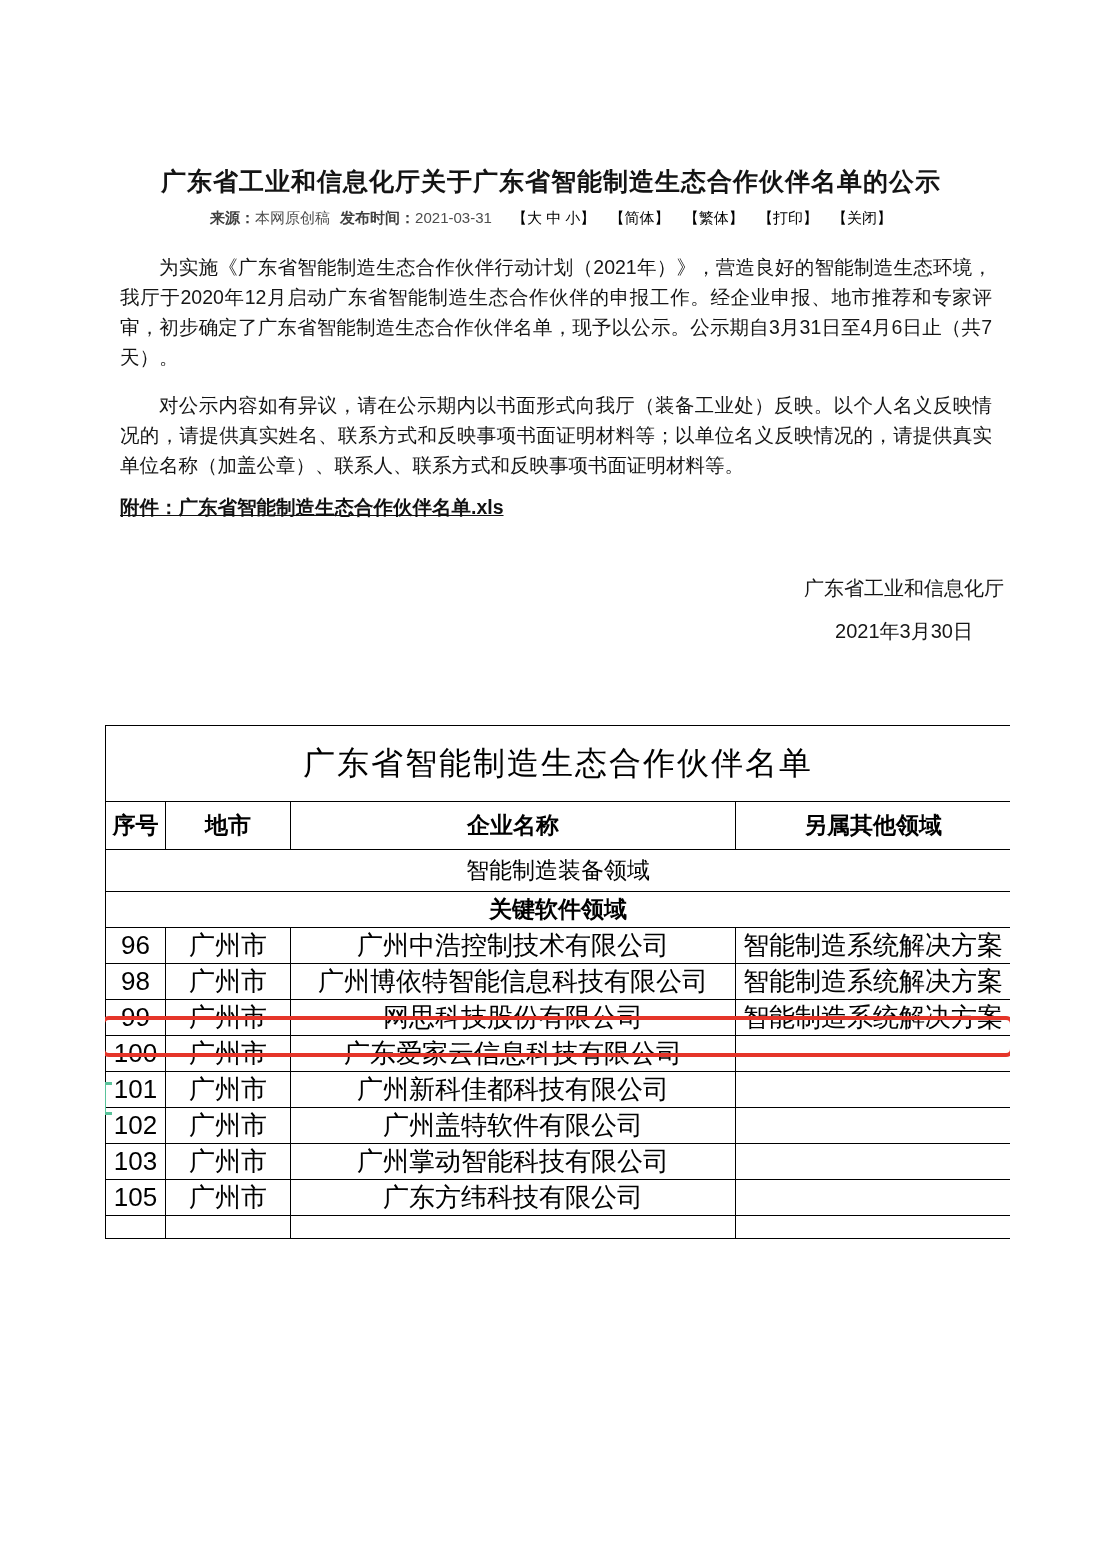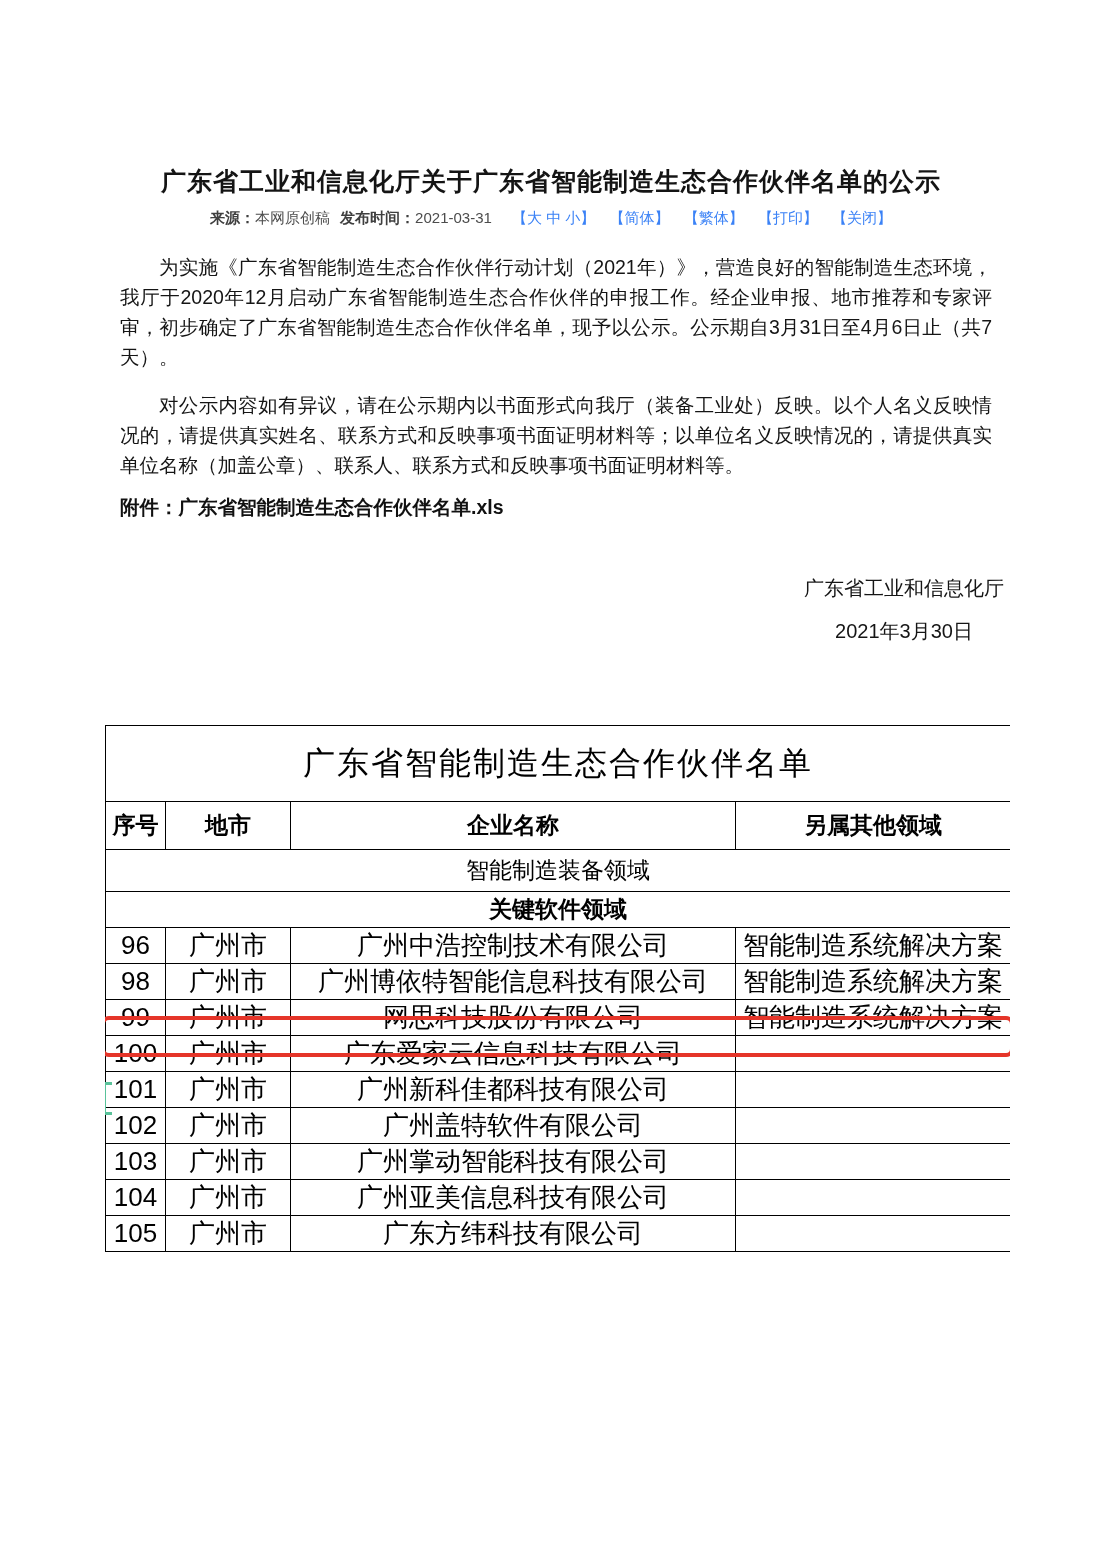--- a/index.html
+++ b/index.html
@@ -19,32 +19,33 @@
     letter-spacing:1px;
   }
   .meta-line{
     position:absolute;top:209px;left:0;right:0;
     text-align:center;
     font-size:15px;color:#4c4c4c;
     white-space:nowrap;
   }
   .meta-line .meta-label{font-weight:bold;color:#3f3f3f;}
   .meta-line .meta-value{margin-right:6px;}
-  .meta-line .meta-ctrl{margin-left:10px;color:#3b82f6;cursor:pointer;}
+  .meta-line .meta-ctrl{margin-left:10px;color:#000000;cursor:pointer;}
   
   .body-text{
     position:absolute;top:252px;left:120px;width:872px;
     font-size:19.5px;line-height:30px;color:#151515;
     text-align:justify;
   }
   .body-text p{margin:0;text-indent:2em;}
   .body-text p + p{margin-top:18px;}
   .attachment{
     position:absolute;top:494px;left:120px;
     font-size:19.5px;font-weight:bold;color:#111;
+    text-decoration:underline;
     cursor:pointer;
   }
   .sign-block{
     position:absolute;top:576px;right:98px;
     text-align:center;font-size:20px;color:#151515;line-height:24px;
   }
   .sign-block .issue-date{margin-top:19px;}
   
   .table-wrap{
     position:absolute;top:725px;left:105px;width:905px;height:527px;
@@ -174,26 +175,20 @@
         <td>广州盖特软件有限公司</td>
         <td></td>
       </tr>
       <tr class="t-row">
         <td>103</td>
         <td>广州市</td>
         <td>广州掌动智能科技有限公司</td>
         <td></td>
       </tr>
       <tr class="t-row">
-        <td>104</td>
-        <td>广州市</td>
-        <td>广州亚美信息科技有限公司</td>
-        <td></td>
-      </tr>
-      <tr class="t-row">
         <td>105</td>
         <td>广州市</td>
         <td>广东方纬科技有限公司</td>
         <td></td>
       </tr>
       <tr class="t-partial">
         <td></td>
         <td></td>
         <td></td>
         <td></td>

